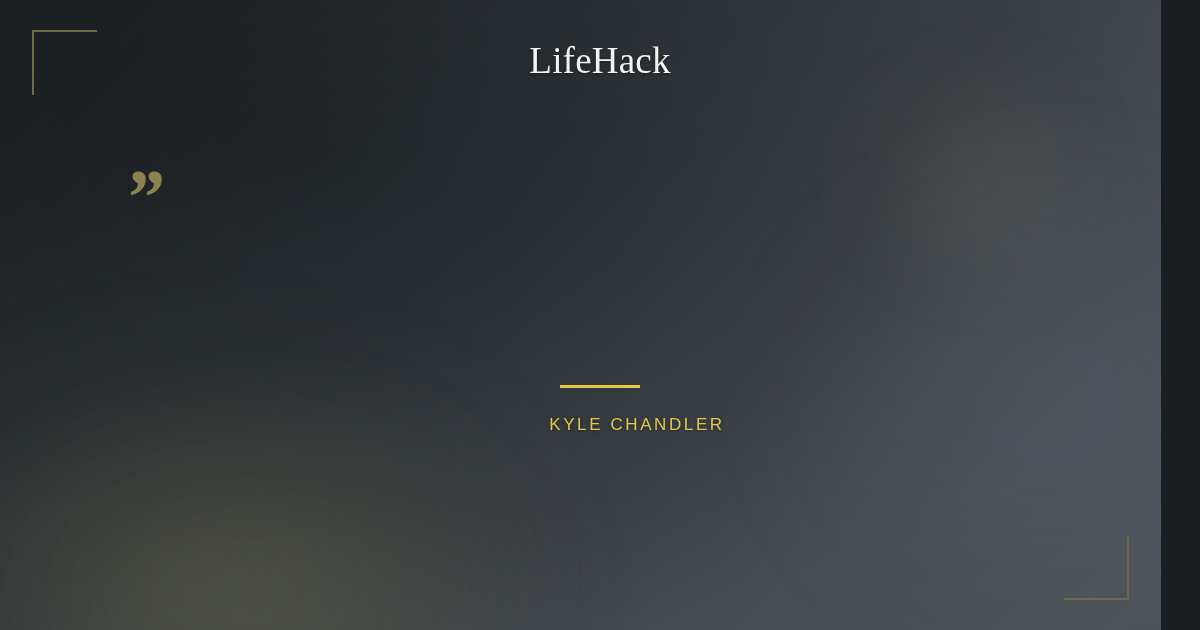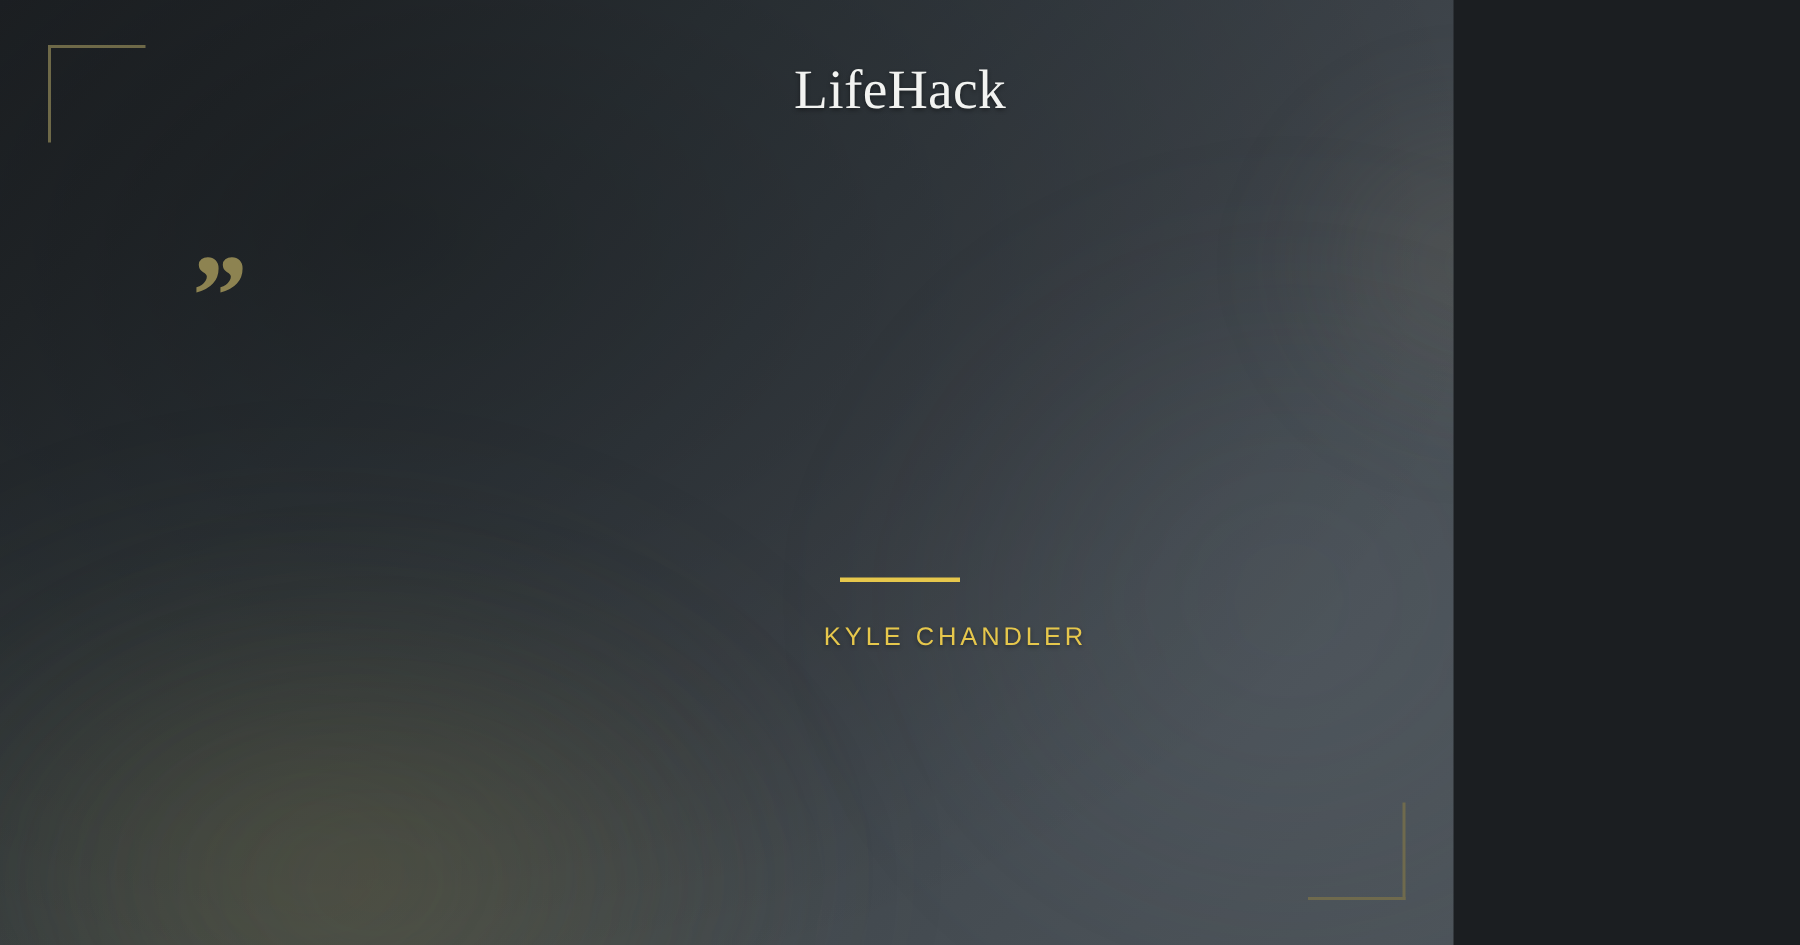--- a/index.html
+++ b/index.html
@@ -4,21 +4,21 @@
 <title>LifeHack Quote Card</title>
 <style>
   html, body {
     margin: 0;
     padding: 0;
     background: #1b1e21;
   }
 
   .card {
     position: relative;
-    width: 969px;
+    width: 1161px;
     height: 630px;
     overflow: hidden;
     font-family: "Liberation Sans", sans-serif;
     
     background:
       linear-gradient(135deg,
         #202428 0%,
         #262b2f 14%,
         #2e353a 30%,
         #353c42 45%,

